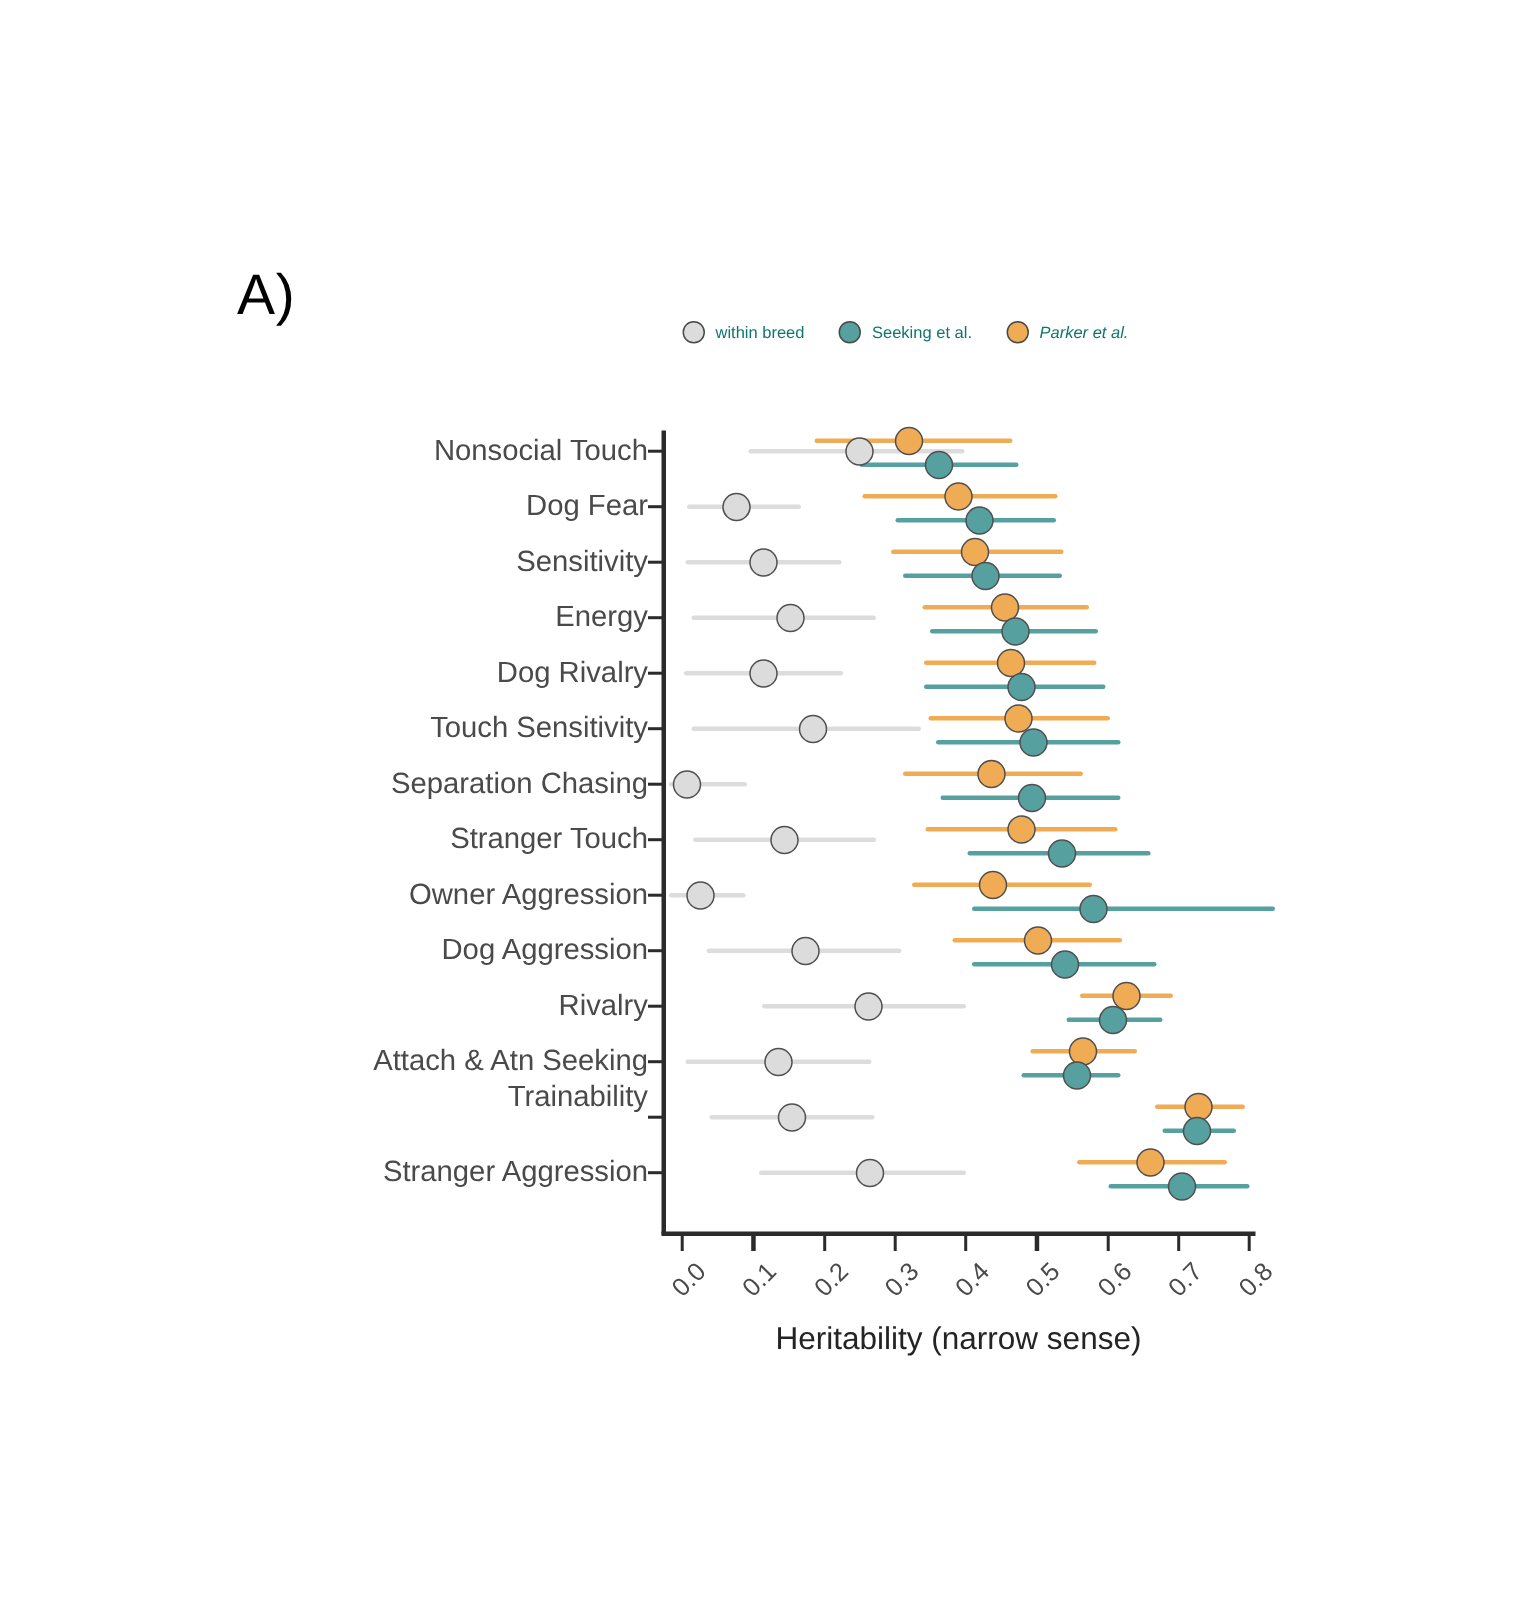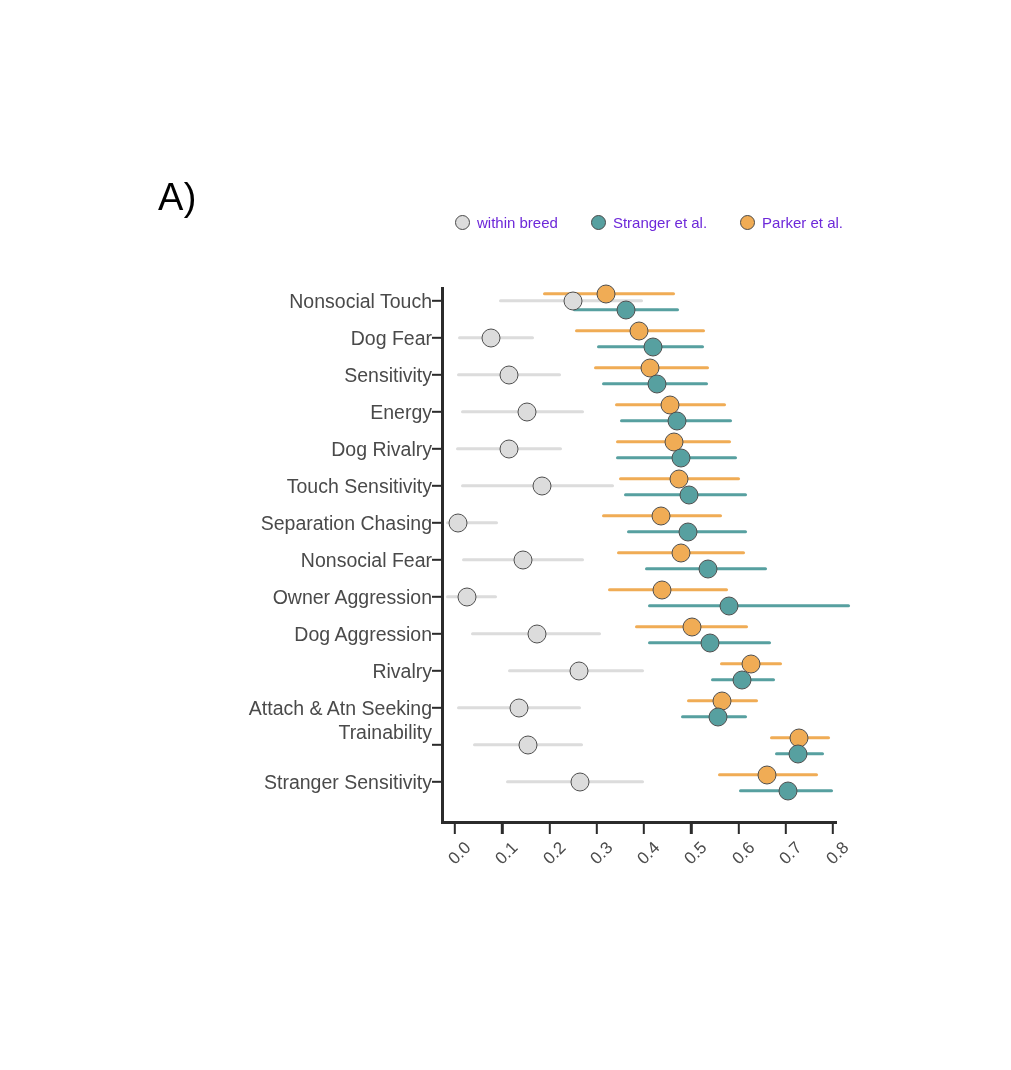--- a/index.html
+++ b/index.html
@@ -22,31 +22,31 @@
     left: 158px; top: 176px;
     font-size: 38px;
     color: #000000;
     letter-spacing: 0.5px;
   }
   #legend {
     position: absolute;
     left: 455px; top: 214px;
     display: flex;
     align-items: center;
-    gap: 23px;
-    font-size: 15px;
-    color: #6d28d9;
+    gap: 13px;
+    font-size: 11px;
+    color: #0f766e;
   }
   .legend-entry {
     display: flex;
     align-items: center;
     gap: 7px;
     margin-right: 10px;
   }
-  .legend-entry:last-child { margin-right: 12px; }
+  .legend-entry:last-child { margin-right: 12px; font-style: italic; }
   .legend-dot {
     width: 15px; height: 15px;
     border-radius: 50%;
     border: 1.3px solid #4a4a4a;
     box-sizing: border-box;
   }
   #plot {
     position: absolute;
     left: 0; top: 0;
     width: 1011px; height: 1070px;
@@ -130,44 +130,44 @@
 
   <div id="panel-label">A)</div>
 
   <div id="legend">
       <div class="legend-entry">
         <span class="legend-dot" style="background: rgb(220, 220, 220);"></span>
         <span>within breed</span>
       </div>
       <div class="legend-entry">
         <span class="legend-dot" style="background: rgb(87, 160, 160);"></span>
-        <span>Stranger et al.</span>
+        <span>Seeking et al.</span>
       </div>
       <div class="legend-entry">
         <span class="legend-dot" style="background: rgb(240, 172, 85);"></span>
         <span>Parker et al.</span>
       </div>
     </div>
 
   <div id="plot">
     <div id="ylabels-wrap">
         <div class="ylabel" style="top: 301px;">Nonsocial Touch</div>
         <div class="ylabel" style="top: 338px;">Dog Fear</div>
         <div class="ylabel" style="top: 375px;">Sensitivity</div>
         <div class="ylabel" style="top: 412px;">Energy</div>
         <div class="ylabel" style="top: 449px;">Dog Rivalry</div>
         <div class="ylabel" style="top: 486px; text-align: right;">Touch Sensitivity</div>
         <div class="ylabel" style="top: 523px;">Separation Chasing</div>
-        <div class="ylabel" style="top: 560px;">Nonsocial Fear</div>
+        <div class="ylabel" style="top: 560px;">Stranger Touch</div>
         <div class="ylabel" style="top: 597px;">Owner Aggression</div>
         <div class="ylabel" style="top: 634px;">Dog Aggression</div>
         <div class="ylabel" style="top: 671px;">Rivalry</div>
         <div class="ylabel" style="top: 708px;">Attach &amp; Atn Seeking</div>
         <div class="ylabel" style="top: 732px;">Trainability</div>
-        <div class="ylabel" style="top: 782px;">Stranger Sensitivity</div>
+        <div class="ylabel" style="top: 782px;">Stranger Aggression</div>
       </div>
     <div id="axis-y"></div>
     <div id="axis-x"></div>
     <div id="marks">
         <div class="ci-line" style="left: 542.885px; width: 131.827px; top: 293.5px; background: rgb(240, 172, 85);"></div>
         <div class="ci-line" style="left: 499.415px; width: 143.64px; top: 301px; background: rgb(220, 220, 220);"></div>
         <div class="ci-line" style="left: 573.125px; width: 106.312px; top: 309.5px; background: rgb(87, 160, 160);"></div>
         <div class="pt" style="left: 605.727px; top: 293.5px; background: rgb(240, 172, 85);"></div>
         <div class="pt" style="left: 573.125px; top: 301px; background: rgb(220, 220, 220);"></div>
         <div class="pt" style="left: 626.045px; top: 309.5px; background: rgb(87, 160, 160);"></div>
@@ -263,20 +263,21 @@
         <div class="xticklabel" style="left: 650px;">0.4</div>
         <div class="xtick" style="left: 691.25px;"></div>
         <div class="xticklabel" style="left: 697.25px;">0.5</div>
         <div class="xtick" style="left: 738.5px;"></div>
         <div class="xticklabel" style="left: 744.5px;">0.6</div>
         <div class="xtick" style="left: 785.75px;"></div>
         <div class="xticklabel" style="left: 791.75px;">0.7</div>
         <div class="xtick" style="left: 833px;"></div>
         <div class="xticklabel" style="left: 839px;">0.8</div>
       </div>
+    <div id="xaxis-title">Heritability (narrow sense)</div>
   <div class="ytick" style="top: 301px;"></div>
       <div class="ytick" style="top: 338px;"></div>
       <div class="ytick" style="top: 375px;"></div>
       <div class="ytick" style="top: 412px;"></div>
       <div class="ytick" style="top: 449px;"></div>
       <div class="ytick" style="top: 486px;"></div>
       <div class="ytick" style="top: 523px;"></div>
       <div class="ytick" style="top: 560px;"></div>
       <div class="ytick" style="top: 597px;"></div>
       <div class="ytick" style="top: 634px;"></div>

